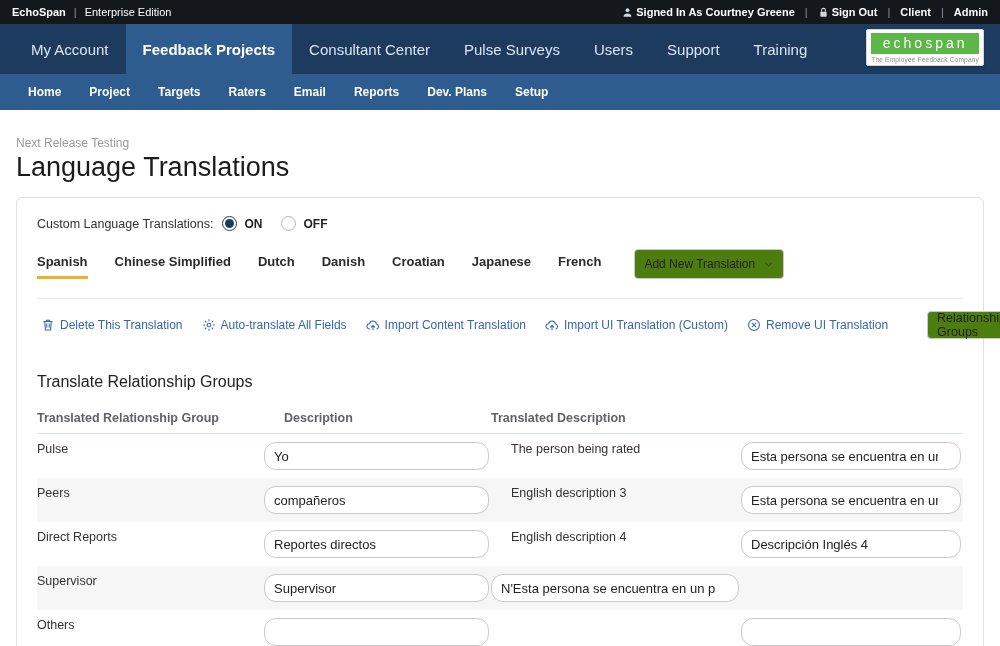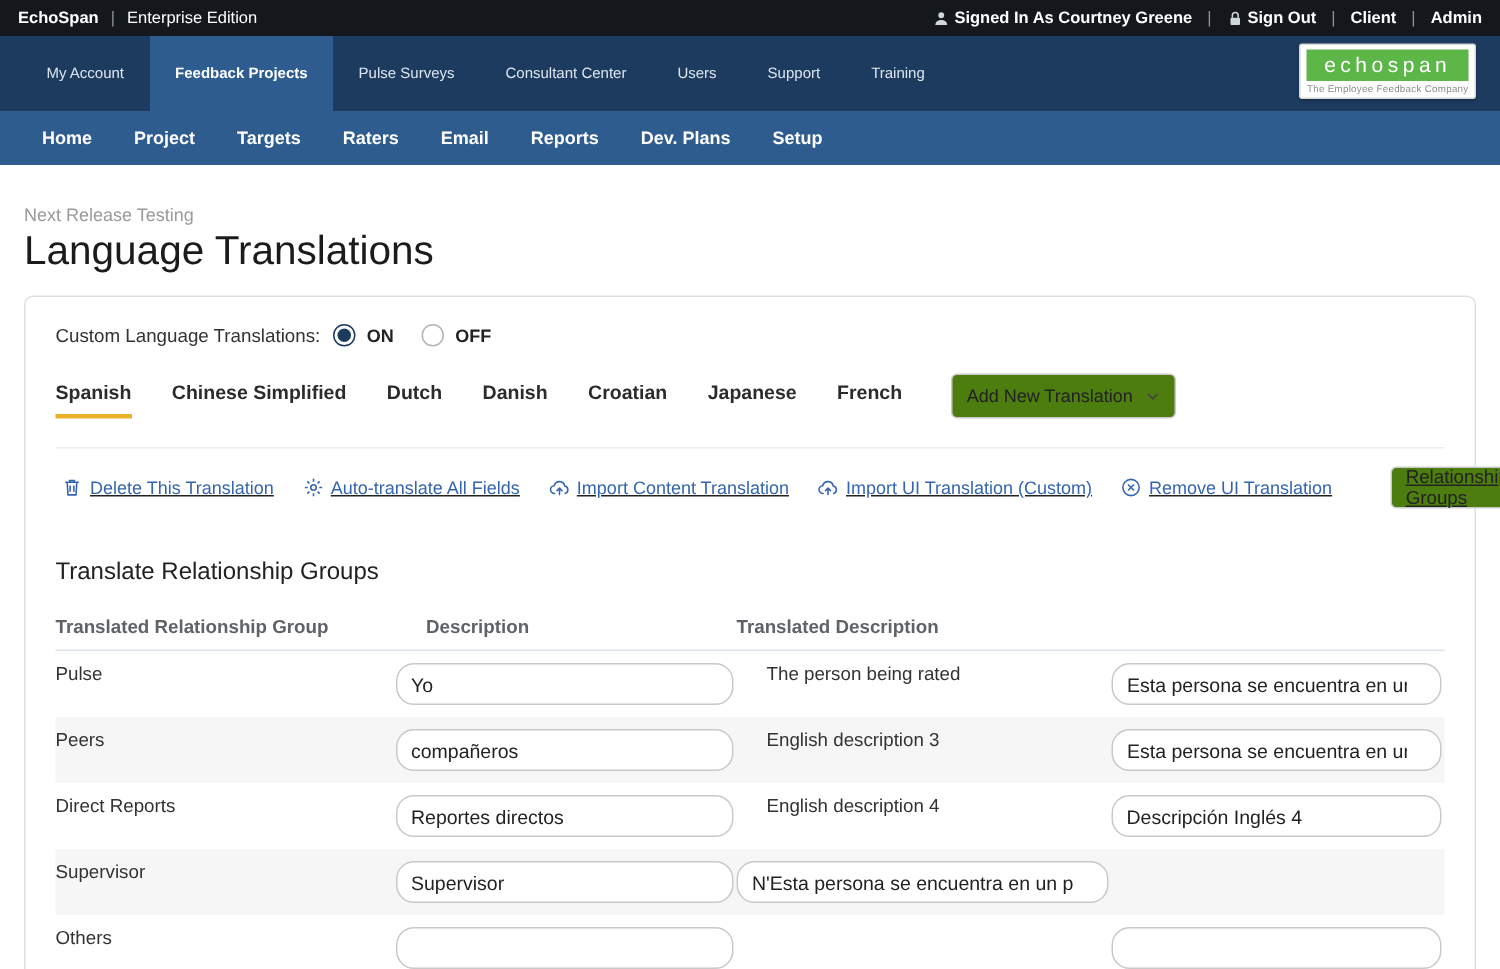--- a/index.html
+++ b/index.html
@@ -13,21 +13,21 @@
   .topbar .brand { font-weight:bold; }
   .topbar .sep { color:#8b949c; font-weight:normal; margin:0 2px; }
   .topbar .right { display:flex; align-items:center; gap:8px; font-weight:bold; }
   .topbar .ticon { width:11px; height:11px; display:inline-block; color:#cfd6dc; margin-right:3px; vertical-align:-1px; }
   .topbar a { color:#fff; text-decoration:none; display:flex; align-items:center; }
 
   
   .pnav { height:50px; background:#1d3b5f; display:flex; align-items:stretch;
     padding-left:14px; position:relative; }
   .pnav-item { display:flex; align-items:center; padding:0 17px; color:#dce5ef;
-    font-size:10px; cursor:pointer; text-decoration:none; }
+    font-size:15px; cursor:pointer; text-decoration:none; }
   .pnav-item.active { background:#2f5c8f; color:#fff; font-weight:bold; }
   .logo { position:absolute; right:16px; top:5px; background:#fff; border:1px solid #d7d7d7;
     padding:3px 4px 2px; border-radius:2px; text-align:center; box-shadow:0 1px 2px rgba(0,0,0,.25); }
   .logo .green { background:#5cb648; color:#fff; font-size:14px; letter-spacing:3px;
     padding:2px 7px 3px; font-weight:500; }
   .logo .tagline { font-size:6.5px; color:#8b8b8b; margin-top:2px; letter-spacing:.2px; }
 
   
   .snav { height:36px; background:#2f5c8f; display:flex; align-items:center; padding-left:14px; }
   .snav-item { color:#ffffff; font-size:12px; font-weight:bold; padding:0 14px;
@@ -54,21 +54,21 @@
   .lang-tab { font-size:13px; font-weight:600; color:#2b2b2b; cursor:pointer; padding-bottom:7px;
     border-bottom:3px solid transparent; }
   .lang-tab.active { font-weight:bold; border-bottom-color:#e9b228; }
   .fakeselect { display:flex; align-items:center; justify-content:space-between; gap:8px;
     border:1px solid #c9c9c9; border-radius:4px; background:#4d7c0f; cursor:pointer;
     font-size:12px; color:#222; padding:0 9px; }
   .fakeselect .chev { width:11px; height:11px; color:#444; }
   #add-translation { height:30px; min-width:122px; margin-left:6px; margin-bottom:5px; font-weight:500;}
 
   .toolbar { display:flex; align-items:center; margin-top:14px; border-top:1px solid #ececec;
-    padding:12px 4px 4px; gap:19px;text-decoration:underline; }
+    padding:12px 4px 4px; gap:19px; }
   .actlink { display:flex; align-items:center; gap:5px; color:#3566ad; font-size:12px;
     text-decoration:none; cursor:pointer; white-space:nowrap; }
   .actlink .aicon { width:14px; height:14px; color:#3566ad; display:inline-block; }
   .funnel { width:15px; height:15px; color:#333; margin-left:1px; }
   #filter-select { height:28px; min-width:132px; font-size:12.5px; }
 
   .section-title { font-size:16px; font-weight:500; color:#222; margin:30px 0 14px; }
 
   
   .gtable { width:100%; }
@@ -123,22 +123,22 @@
     <span class="sep">|</span>
     <a>
         <span>Admin</span>
       </a>
   </div>
 </div>
 
 <div class="pnav">
   <a class="pnav-item">My Account</a>
     <a class="pnav-item active">Feedback Projects</a>
+    <a class="pnav-item">Consultant Center</a>
     <a class="pnav-item">Pulse Surveys</a>
-    <a class="pnav-item">Consultant Center</a>
     <a class="pnav-item">Users</a>
     <a class="pnav-item">Support</a>
     <a class="pnav-item">Training</a>
   <div class="logo">
     <div class="green">echospan</div>
     <div class="tagline">The Employee Feedback Company</div>
   </div>
 </div>
 
 <div class="snav">

